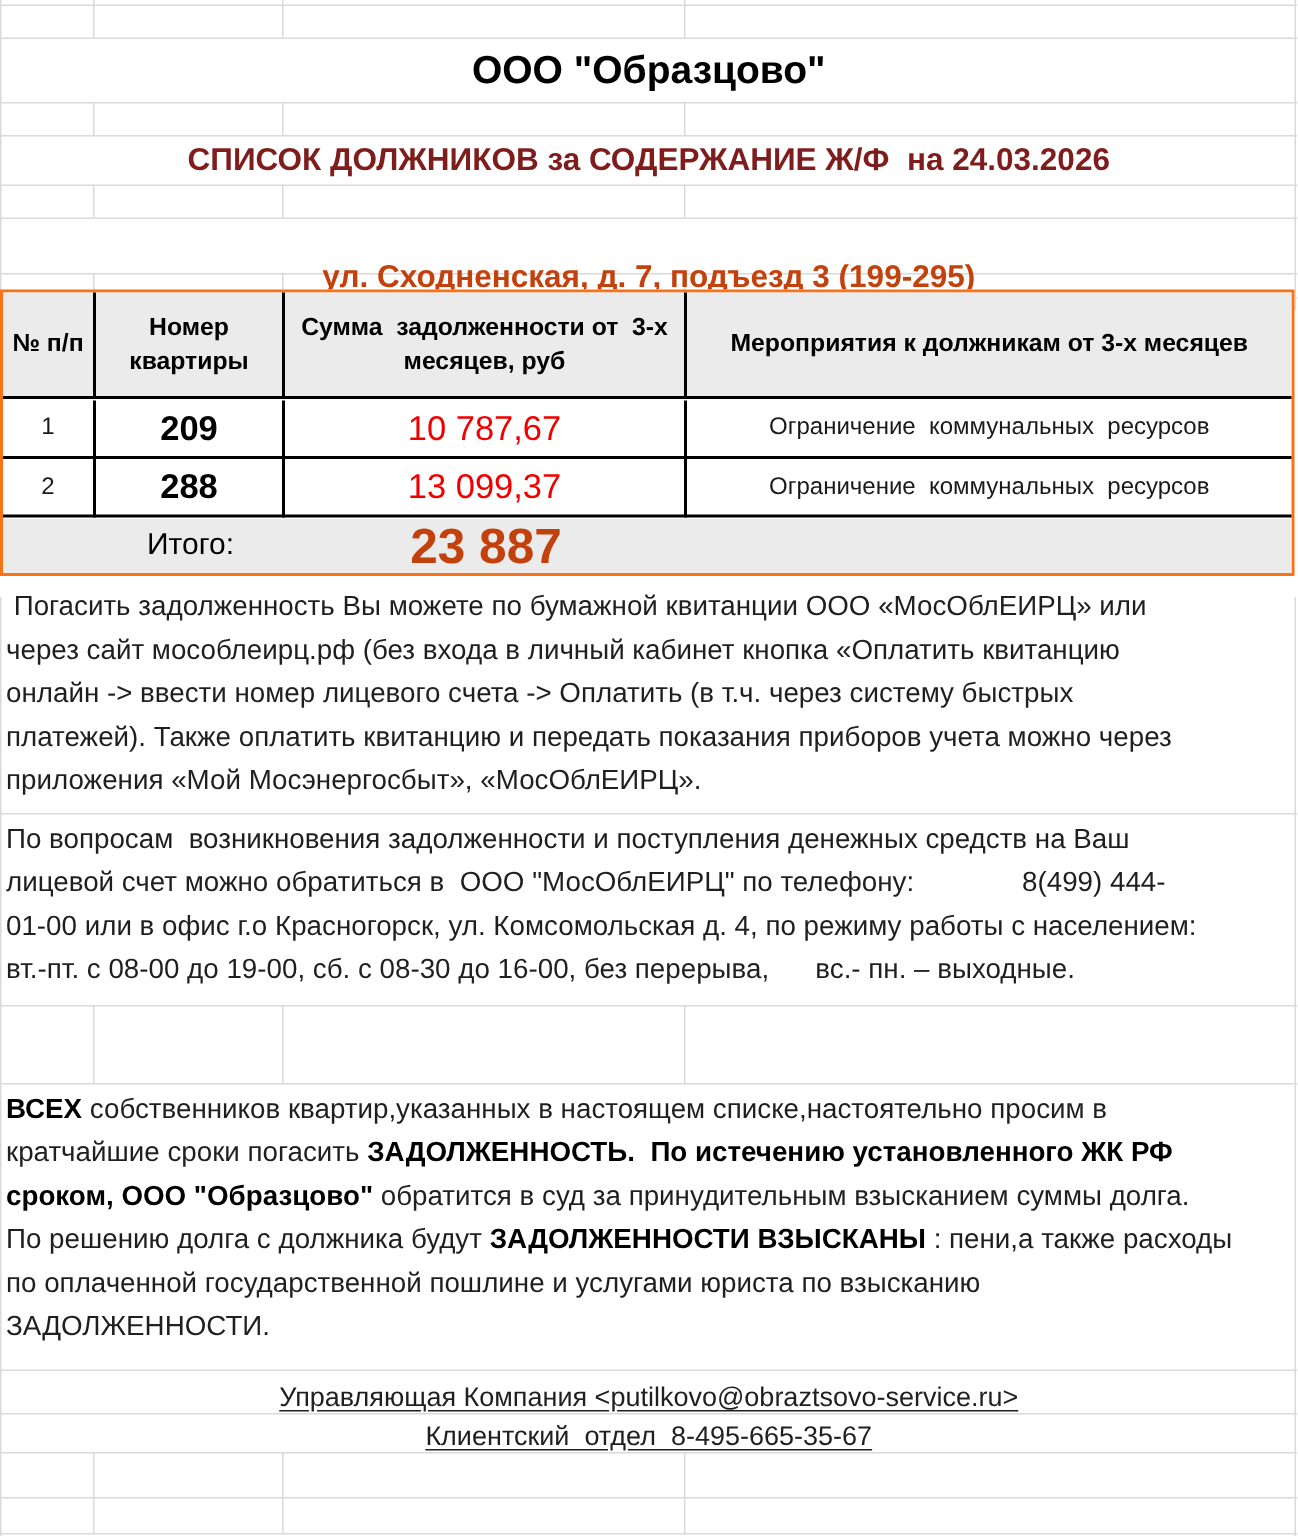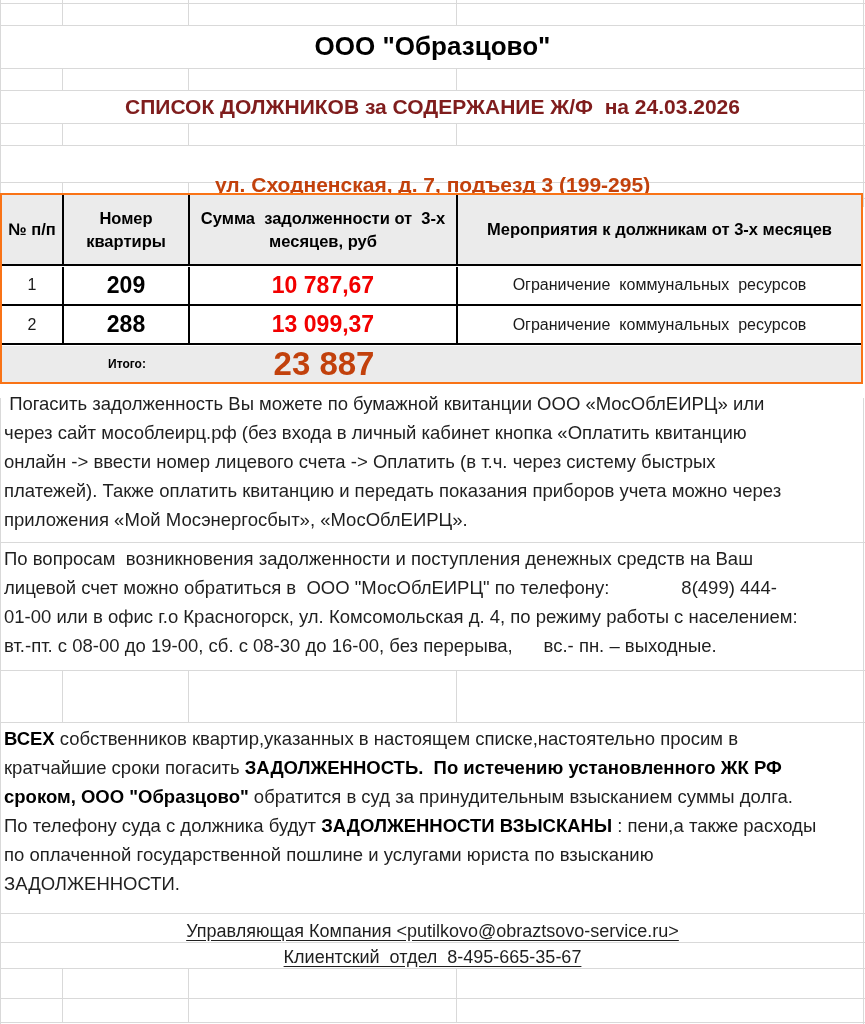--- a/index.html
+++ b/index.html
@@ -41,30 +41,30 @@
   .cell, .th {
     display: flex; align-items: center; justify-content: center;
     border-right: 2px solid #000; border-bottom: 2px solid #000;
     white-space: pre-wrap; text-align: center; overflow: hidden;
   }
   .th { height: 71px; background: #ebebeb; font-weight: bold; font-size: 16.5px; line-height: 1.35; padding: 0 5px; color: #000; }
   .cell { height: 39px; }
   .last-col { border-right: none; }
   .c-num  { font-size: 16px; color: #1a1a1a; }
   .c-apt  { font-size: 23px; font-weight: bold; color: #000; }
-  .c-debt { font-size: 23px; font-weight: bold; color: #f20000; }
+  .c-debt { font-size: 23px; font-weight: normal; color: #f20000; }
   .c-act  { font-size: 16px; font-weight: 400; color: #1a1a1a; white-space: pre; }
   .itog-row {
     grid-column: 1 / -1; position: relative;
     height: 36px; background: #ebebeb;
   }
   .itog-label {
     position: absolute; left: 62px; width: 126px; top: 0; height: 100%;
     display: flex; align-items: center; justify-content: center;
-    font-size: 12px; font-weight: bold; color: #000;
+    font-size: 20px; font-weight: normal; color: #000;
   }
   .itog-value {
     position: absolute; left: 188px; width: 268px; top: 0; height: 100%;
     display: flex; align-items: center; justify-content: center;
     font-size: 33px; font-weight: bold; color: #c2410c;
   }
 
   
   .para { position: absolute; left: 0; width: 865px; padding-left: 4px; }
   .pline { height: 29px; line-height: 29px; font-size: 18.5px; white-space: pre; color: #1f1f1f; }
@@ -165,21 +165,21 @@
   <div class="para" style="top:544px">
       <div class="pline"><span>По вопросам  возникновения задолженности и поступления денежных средств на Ваш</span></div>
       <div class="pline"><span>лицевой счет можно обратиться в  ООО "МосОблЕИРЦ" по телефону:              8(499) 444-</span></div>
       <div class="pline"><span>01-00 или в офис г.о Красногорск, ул. Комсомольская д. 4, по режиму работы с населением:</span></div>
       <div class="pline"><span>вт.-пт. с 08-00 до 19-00, сб. с 08-30 до 16-00, без перерыва,      вс.- пн. – выходные.</span></div>
     </div>
   <div class="para" style="top:724px">
       <div class="pline"><span class="b">ВСЕХ</span><span> собственников квартир,указанных в настоящем списке,настоятельно просим в</span></div>
       <div class="pline"><span>кратчайшие сроки погасить </span><span class="b">ЗАДОЛЖЕННОСТЬ.  По истечению установленного ЖК РФ</span></div>
       <div class="pline"><span class="b">сроком, ООО "Образцово"</span><span> обратится в суд за принудительным взысканием суммы долга.</span></div>
-      <div class="pline"><span>По телефону суда с должника будут </span><span class="b">ЗАДОЛЖЕННОСТИ ВЗЫСКАНЫ</span><span> : пени,а также расходы</span></div>
+      <div class="pline"><span>По решению долга с должника будут </span><span class="b">ЗАДОЛЖЕННОСТИ ВЗЫСКАНЫ</span><span> : пени,а также расходы</span></div>
       <div class="pline"><span>по оплаченной государственной пошлине и услугами юриста по взысканию</span></div>
       <div class="pline"><span>ЗАДОЛЖЕННОСТИ.</span></div>
     </div>
 
   <div class="footer-line" style="top:913px;height:29px">
     <span>Управляющая Компания &lt;putilkovo@obraztsovo-service.ru&gt;</span>
   </div>
   <div class="footer-line" style="top:942px;height:26px">
     <span>Клиентский  отдел  8-495-665-35-67</span>
   </div>

